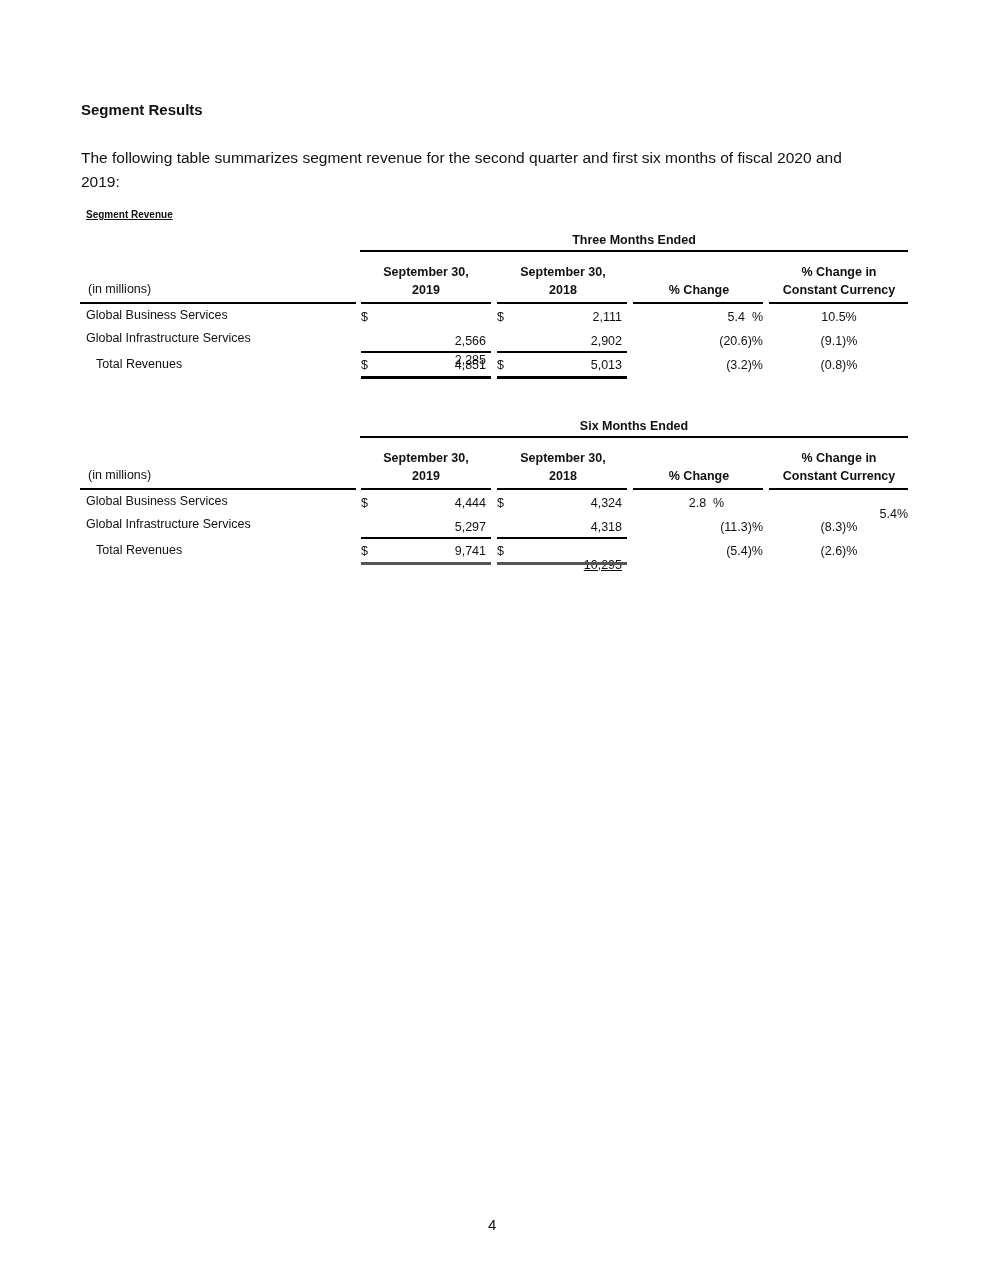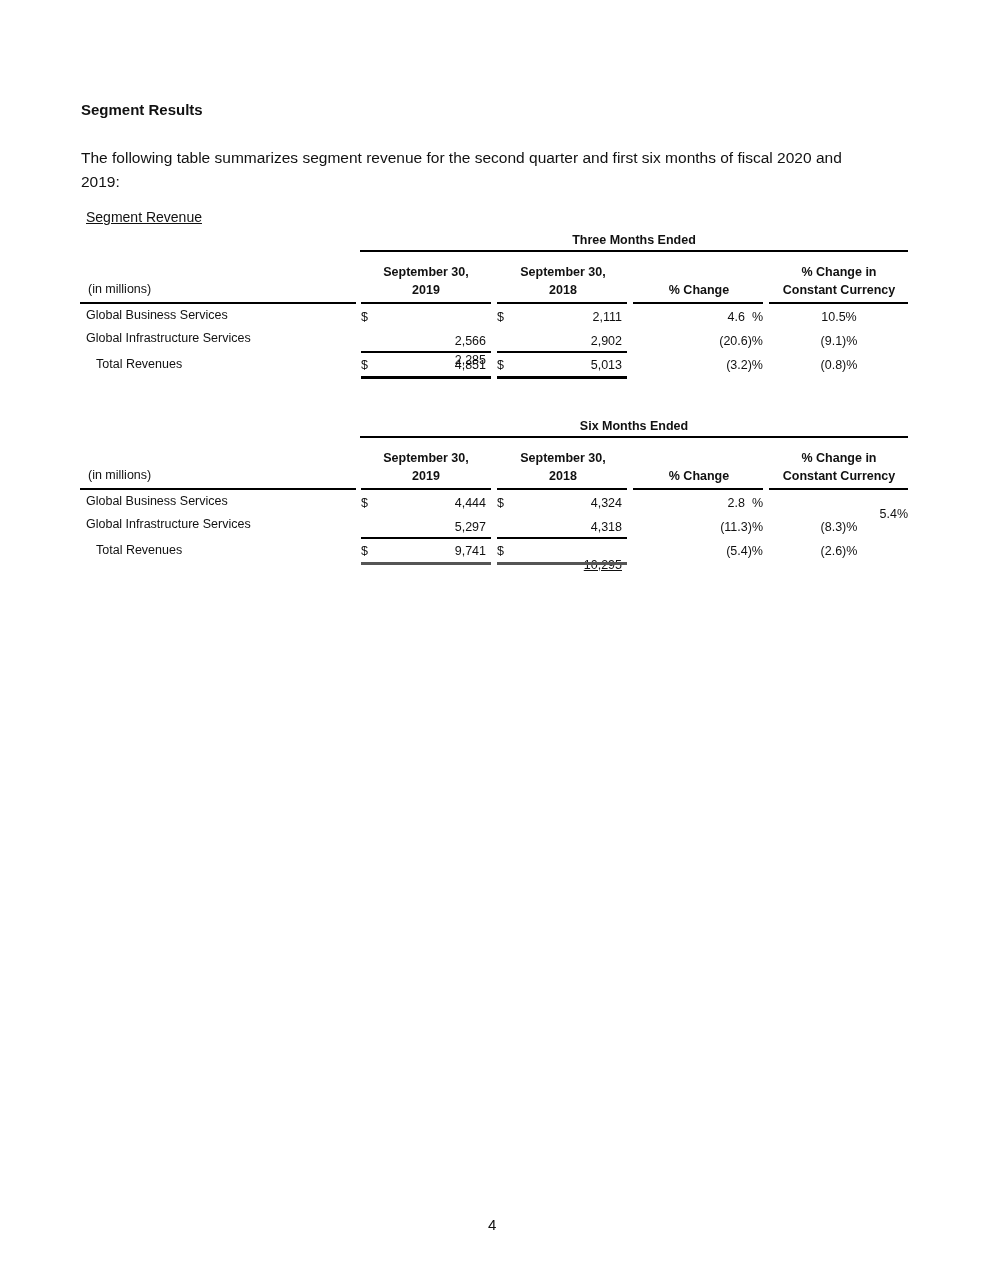--- a/index.html
+++ b/index.html
@@ -1,21 +1,21 @@
 <!DOCTYPE html>
 <html><head>
   <meta charset="utf-8">
   <style>
     html, body { margin: 0; padding: 0; background: #ffffff; }
     body { width: 990px; height: 1280px; position: relative; overflow: hidden;
            font-family: "Liberation Sans", sans-serif; color: #111; }
     .abs { position: absolute; white-space: nowrap; }
     .h1 { left: 81px; top: 101px; font-size: 15px; font-weight: bold; }
     .intro { left: 81px; top: 146px; width: 800px; font-size: 15.5px; line-height: 24px; white-space: normal; }
-    .sublabel { left: 86px; top: 209px; font-size: 14px; font-weight: normal; text-decoration: underline; }
+    .sublabel { left: 86px; top: 209px; font-size: 10px; font-weight: bold; text-decoration: underline; }
     .page-num { left: 488px; top: 1216px; font-size: 15px; }
 
     .tbl { position: absolute; left: 0; width: 990px; }
     .tbl .cell { position: absolute; font-size: 12.5px; white-space: nowrap; }
     .tbl .hdr { font-weight: bold; text-align: center; line-height: 18px; }
     .tbl .period { font-weight: bold; font-size: 12.5px; text-align: center; }
     .tbl .rline { position: absolute; background: #000; }
     .tbl .num { text-align: right; }
     .tbl .grey { background: #555; }
   </style>
@@ -50,21 +50,21 @@
   <div class="rline" style="left:497px;width:130px;top:302px;height:2px;"></div>
   <div class="rline" style="left:633px;width:130px;top:302px;height:2px;"></div>
   <div class="rline" style="left:769px;width:139px;top:302px;height:2px;"></div>
 
   <div>
     <div class="cell" style="left:86px;top:308px;">Global Business Services</div>
     <div class="cell" style="left:361px;top:310px;">$</div>
     <div class="cell num" style="left:400px;width:86px;top:310px;margin-top:43px;">2,285</div>
     <div class="cell" style="left:497px;top:310px;">$</div>
     <div class="cell num" style="left:530px;width:92px;top:310px;">2,111</div>
-    <div class="cell num" style="left:650px;width:113px;top:310px;white-space:pre;">4.6  %</div>
+    <div class="cell num" style="left:650px;width:113px;top:310px;white-space:pre;">5.4  %</div>
     <div class="cell" style="left:770px;width:138px;top:310px;text-align:center;">10.5%</div>
   </div>
 
   <div>
     <div class="cell" style="left:86px;top:331px;">Global Infrastructure Services</div>
     <div class="cell num" style="left:400px;width:86px;top:334px;">2,566</div>
     <div class="cell num" style="left:530px;width:92px;top:334px;">2,902</div>
     <div class="cell num" style="left:650px;width:113px;top:334px;">(20.6)%</div>
     <div class="cell" style="left:770px;width:138px;top:334px;text-align:center;">(9.1)%</div>
   </div>
@@ -108,21 +108,21 @@
   <div class="rline" style="left:497px;width:130px;top:302px;height:2px;"></div>
   <div class="rline" style="left:633px;width:130px;top:302px;height:2px;"></div>
   <div class="rline" style="left:769px;width:139px;top:302px;height:2px;"></div>
 
   <div>
     <div class="cell" style="left:86px;top:308px;">Global Business Services</div>
     <div class="cell" style="left:361px;top:310px;">$</div>
     <div class="cell num" style="left:400px;width:86px;top:310px;">4,444</div>
     <div class="cell" style="left:497px;top:310px;">$</div>
     <div class="cell num" style="left:530px;width:92px;top:310px;">4,324</div>
-    <div class="cell num" style="left:650px;width:113px;top:310px;white-space:pre;">2.8  %</div>
+    <div class="cell num" style="left:650px;width:113px;top:310px;white-space:pre;text-align:center;">2.8  %</div>
     <div class="cell" style="left:770px;width:138px;top:321px;text-align:right;">5.4%</div>
   </div>
   <div>
     <div class="cell" style="left:86px;top:331px;">Global Infrastructure Services</div>
     <div class="cell num" style="left:400px;width:86px;top:334px;">5,297</div>
     <div class="cell num" style="left:530px;width:92px;top:334px;">4,318</div>
     <div class="cell num" style="left:650px;width:113px;top:334px;">(11.3)%</div>
     <div class="cell" style="left:770px;width:138px;top:334px;text-align:center;">(8.3)%</div>
   </div>
   <div class="rline" style="left:361px;width:130px;top:351px;height:2px;"></div>

